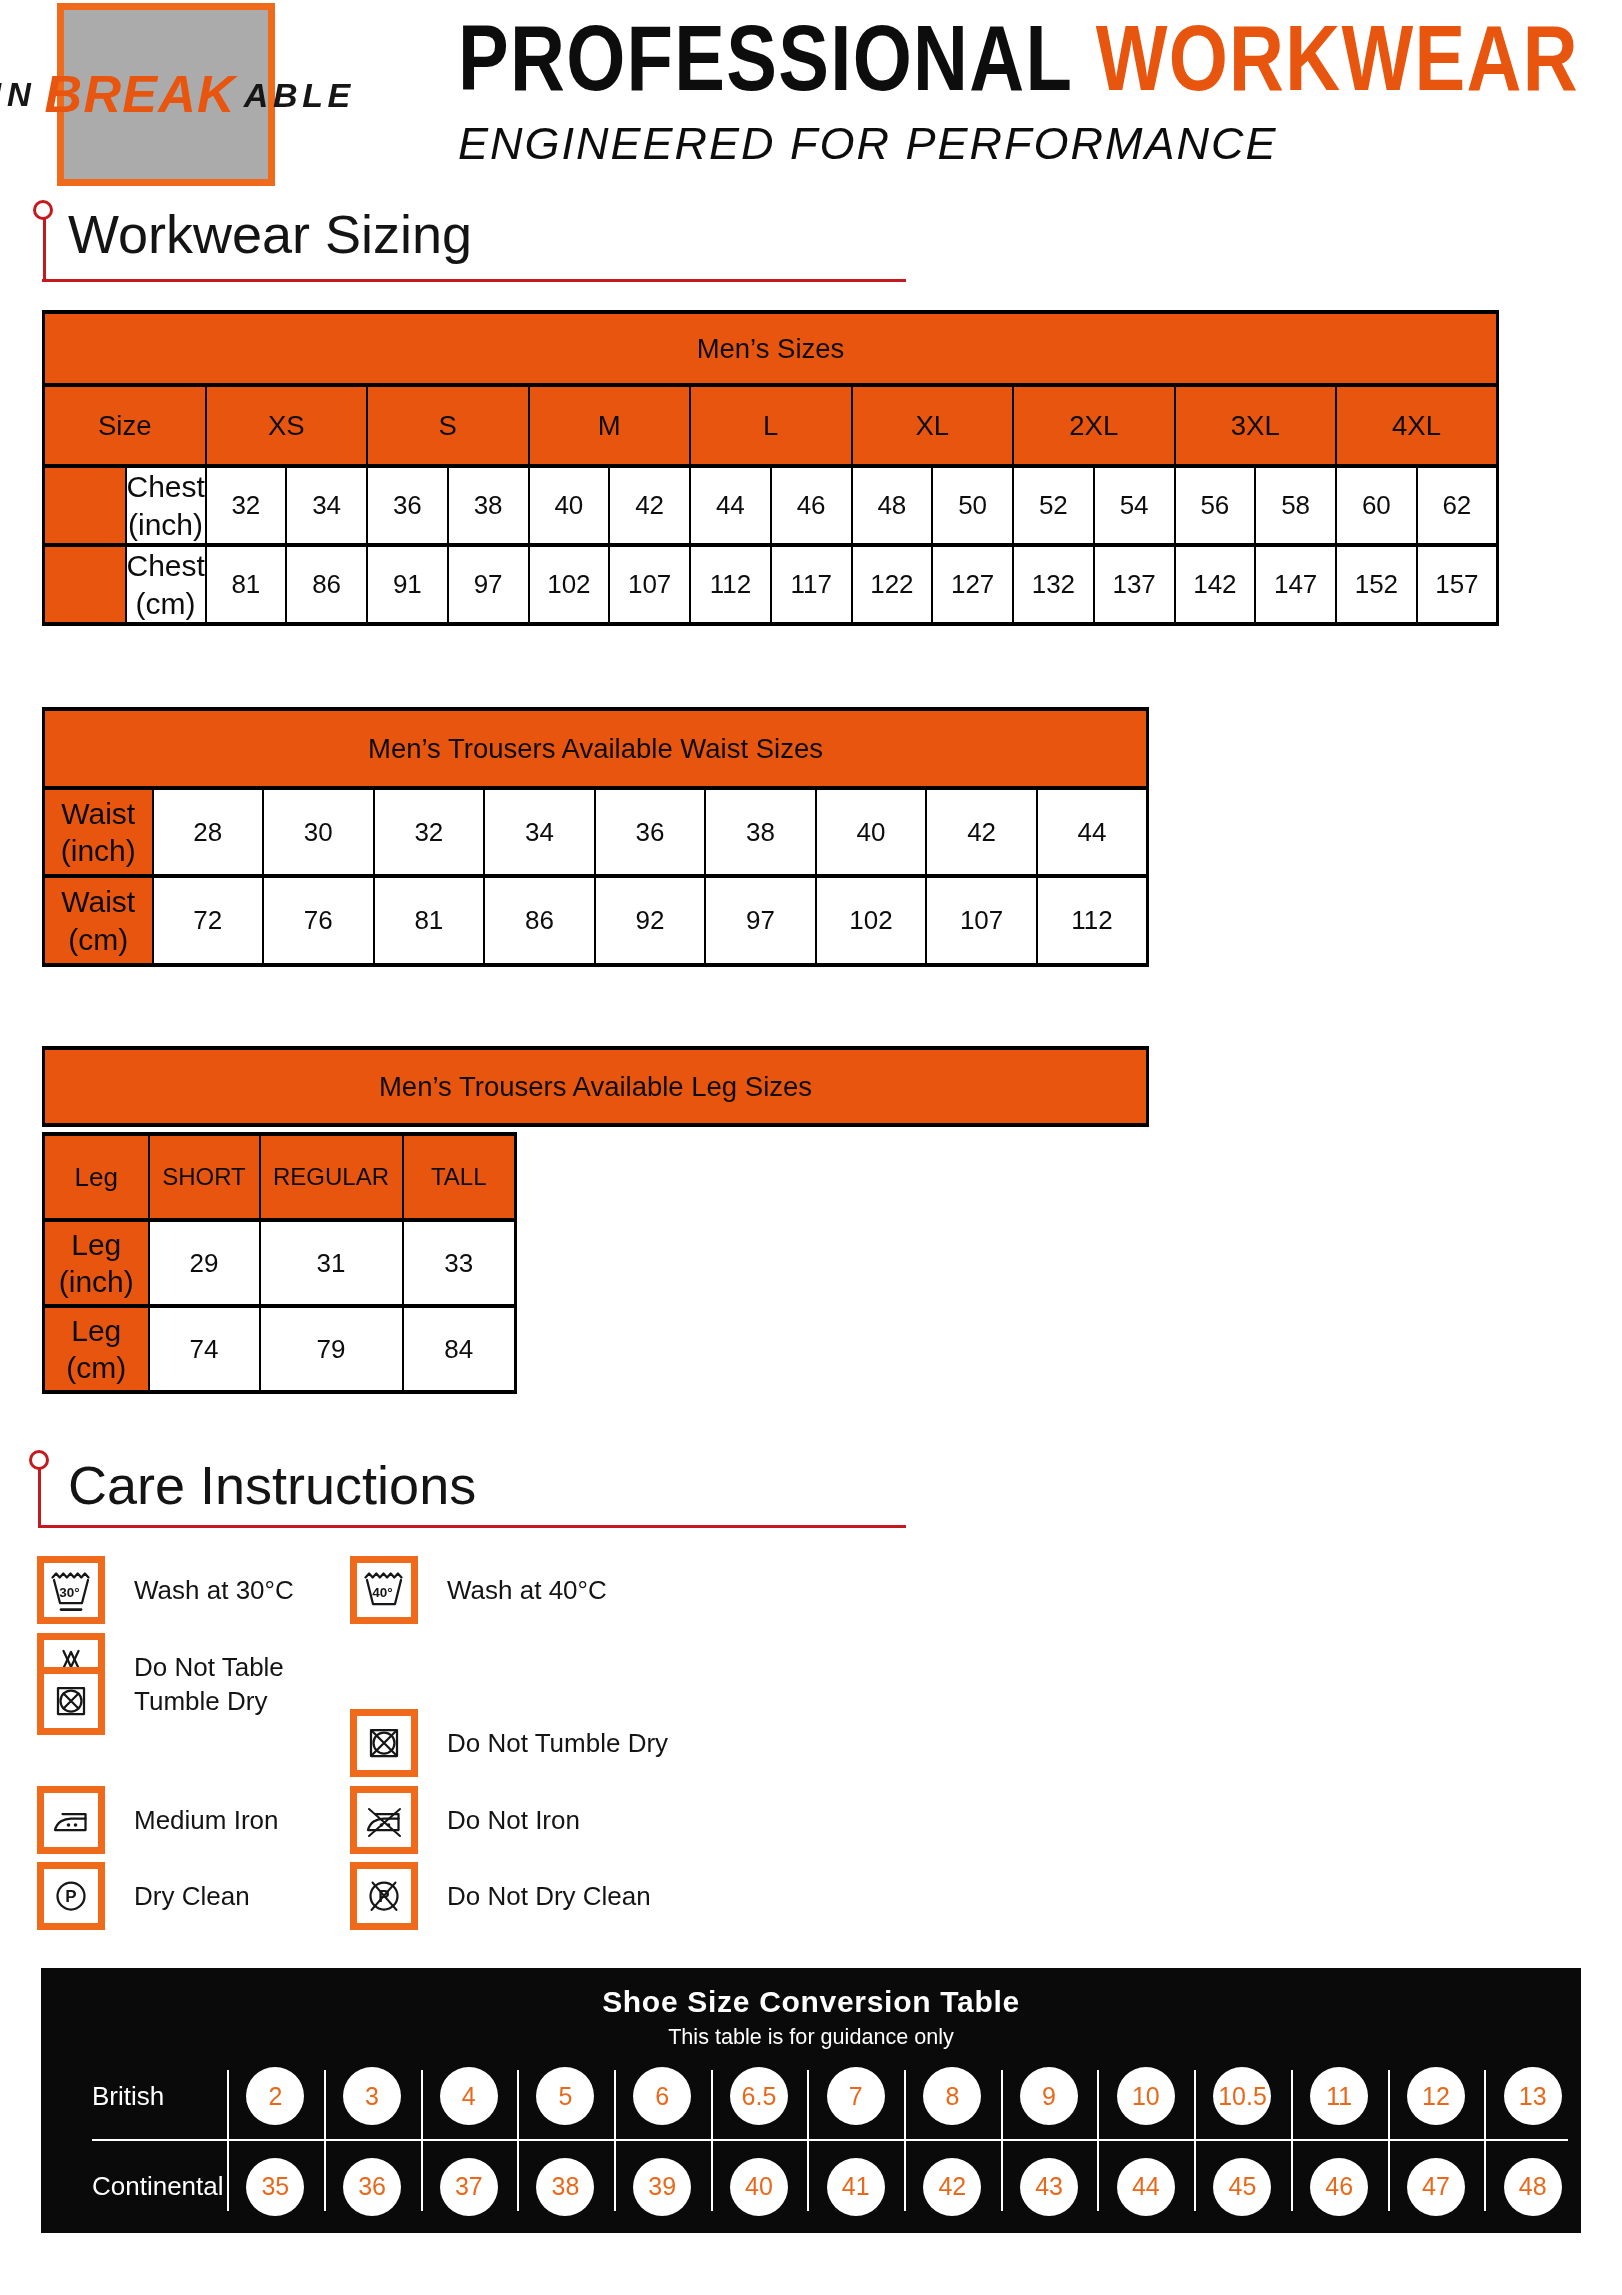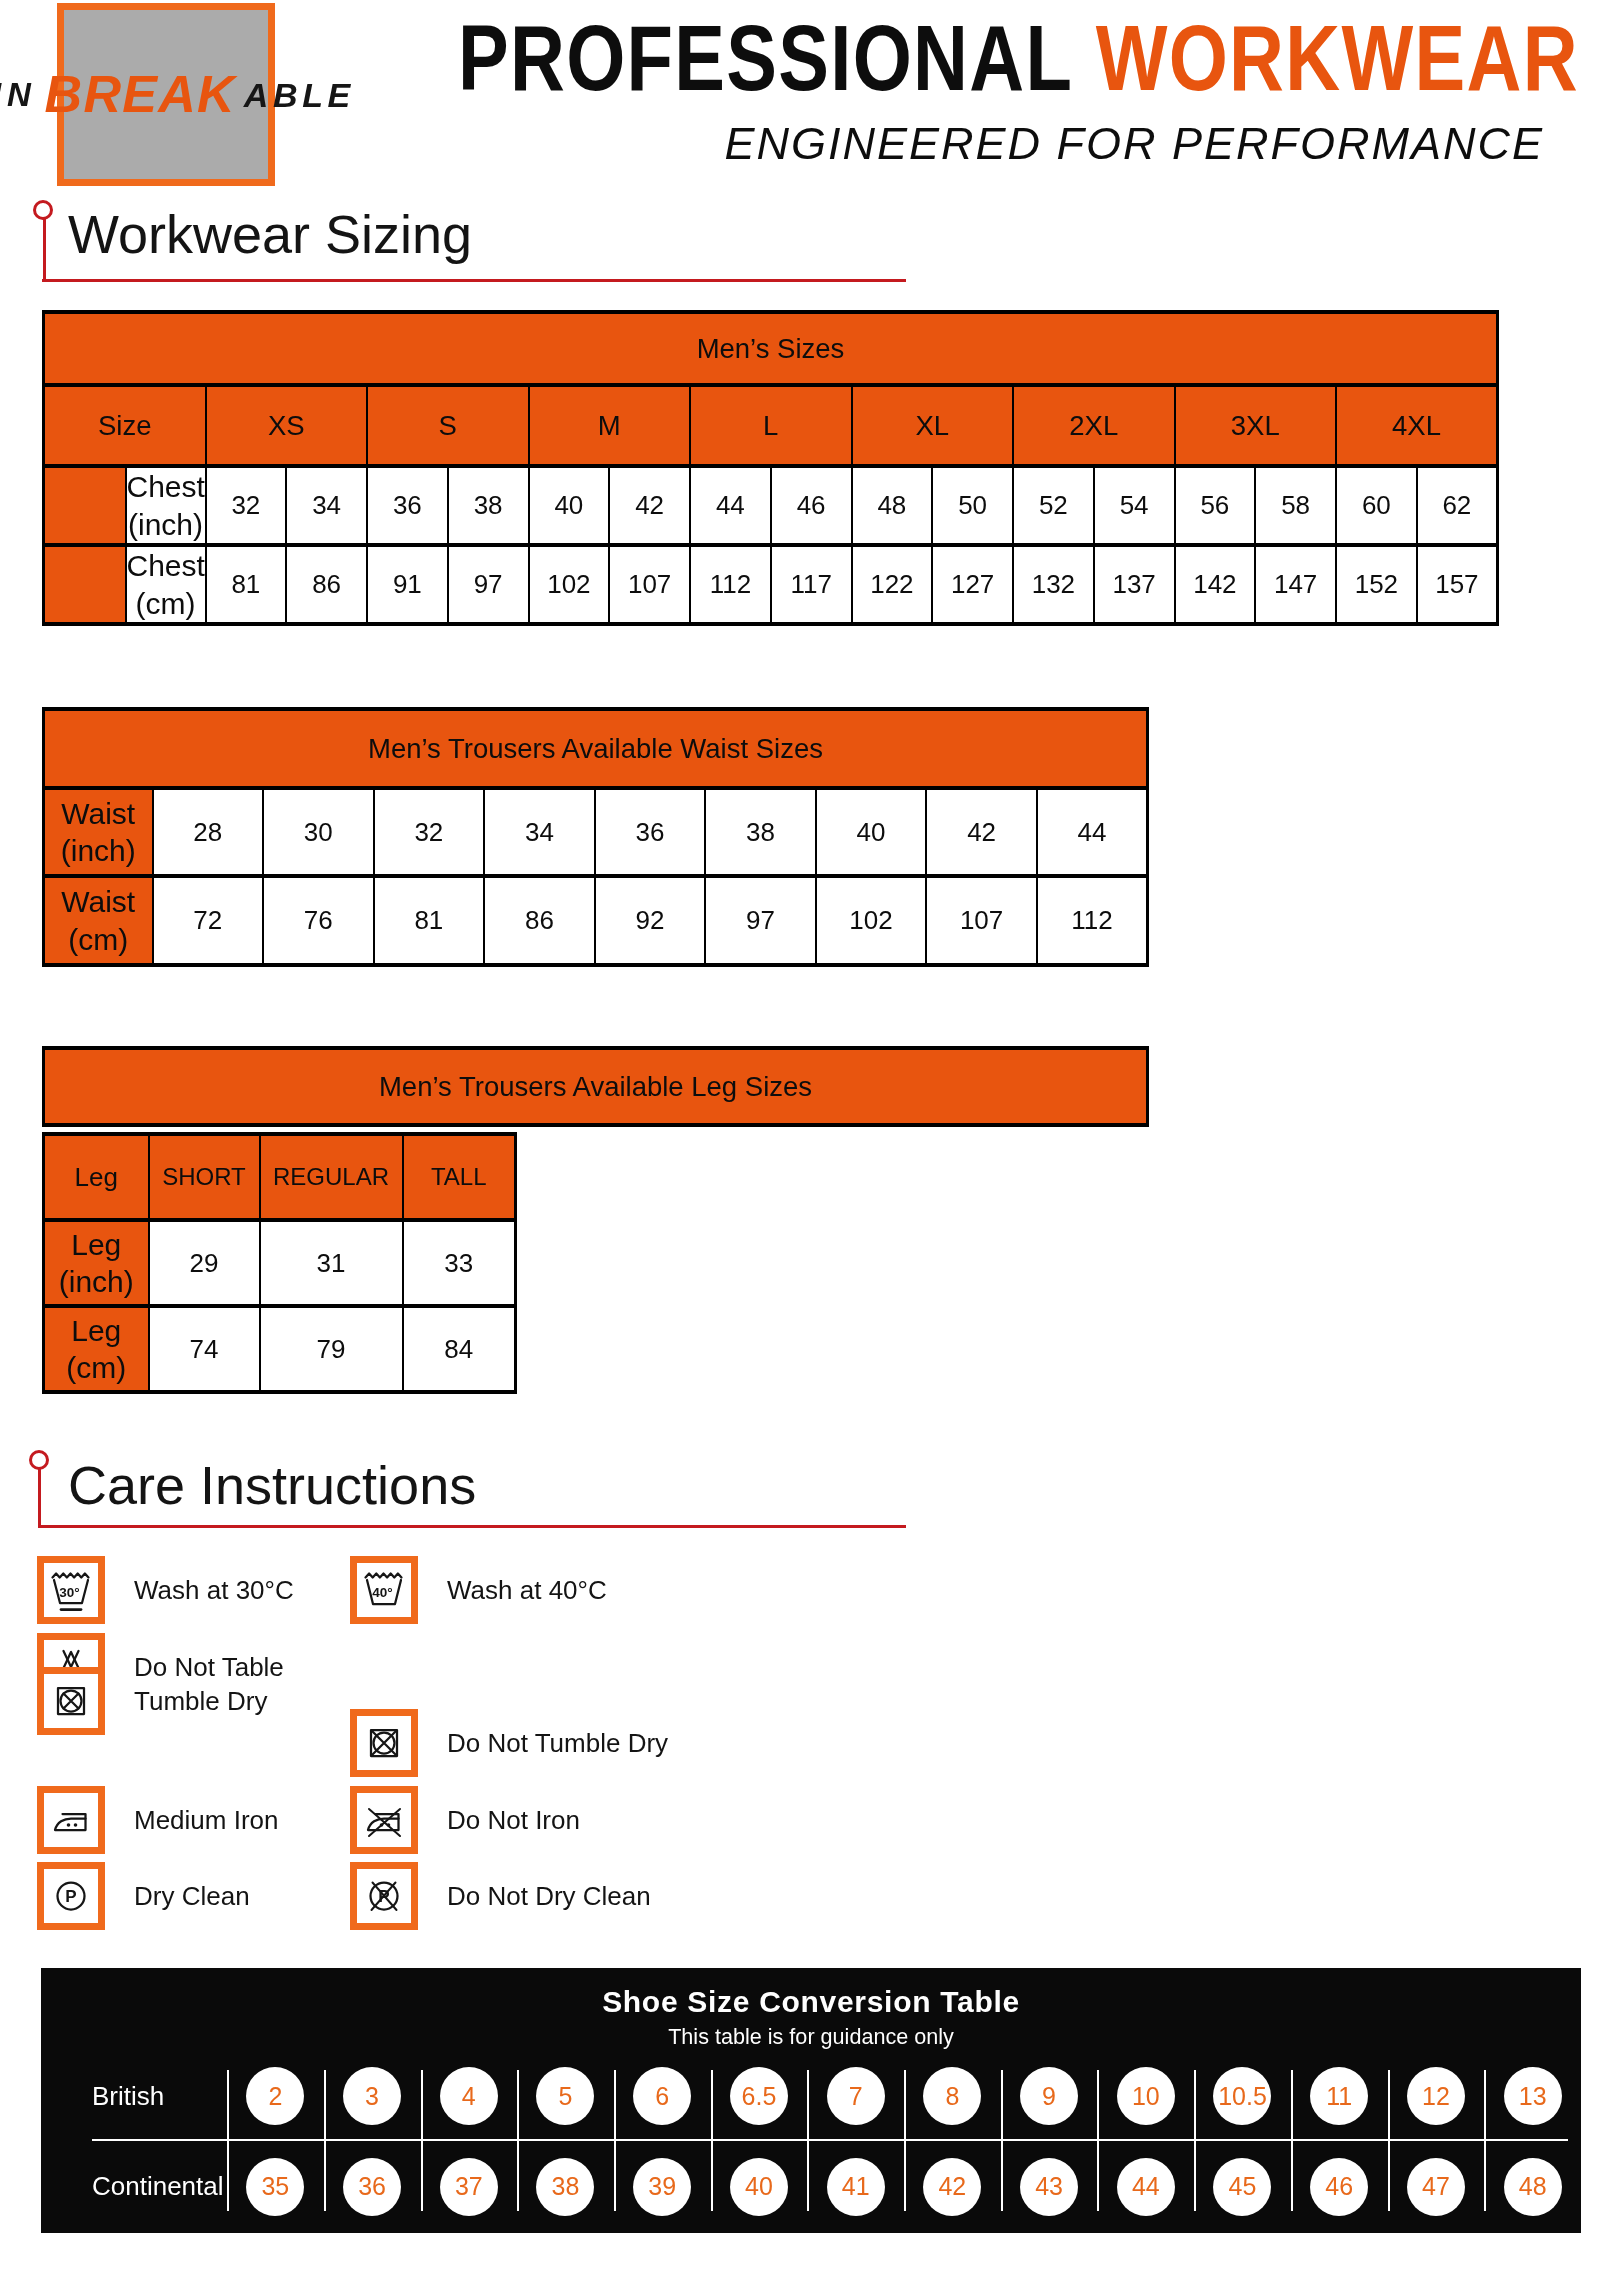--- a/index.html
+++ b/index.html
@@ -16,21 +16,21 @@
         font-family:"Liberation Sans",sans-serif;color:var(--text);}
 
   
   .logo{position:absolute;left:57px;top:3.3px;width:218px;height:183px;box-sizing:border-box;
         background:var(--logo-gray);border:7.9px solid var(--accent-bright);
         display:flex;flex-direction:row;align-items:center;justify-content:center;gap:7.9px;font-style:italic;}
   .logo .l1{font-size:33px;font-weight:700;letter-spacing:5.9px;line-height:.9;}
   .logo .l2{font-size:52px;font-weight:700;letter-spacing:1.3px;line-height:.9;color:var(--accent);}
   .logo .l3{font-size:34px;font-weight:700;letter-spacing:4.6px;line-height:.9;}
 
-  .masthead{position:absolute;left:458px;top:9.2px;width:1086px;text-align:right;}
+  .masthead{position:absolute;left:458px;top:9.2px;width:1086px;text-align:left;}
   .masthead .title{margin:0;font-size:76px;font-weight:700;letter-spacing:1.3px;line-height:1.05;
         transform:scaleY(1.22);transform-origin:top center;white-space:nowrap;color:#0d0d0d;}
   .masthead .title .orange{color:var(--accent);}
   .masthead .tagline{margin-top:29px;font-size:45px;font-style:italic;letter-spacing:2px;
         white-space:nowrap;color:#0d0d0d;}
 
   
   .pin-circle{position:absolute;width:14.4px;height:14.4px;border:3.3px solid var(--red);
         border-radius:50%;background:#fff;}
   .pin-stem{position:absolute;width:2.6px;background:var(--red);}

